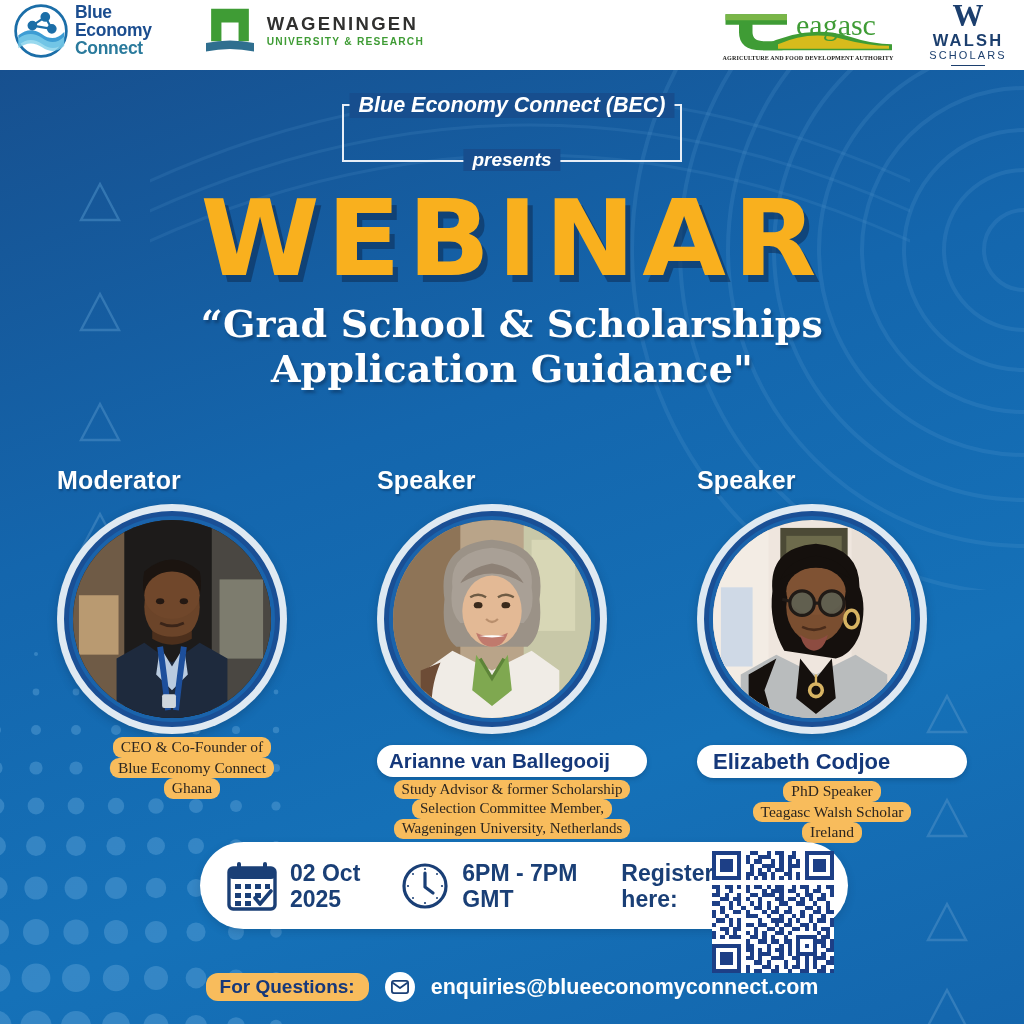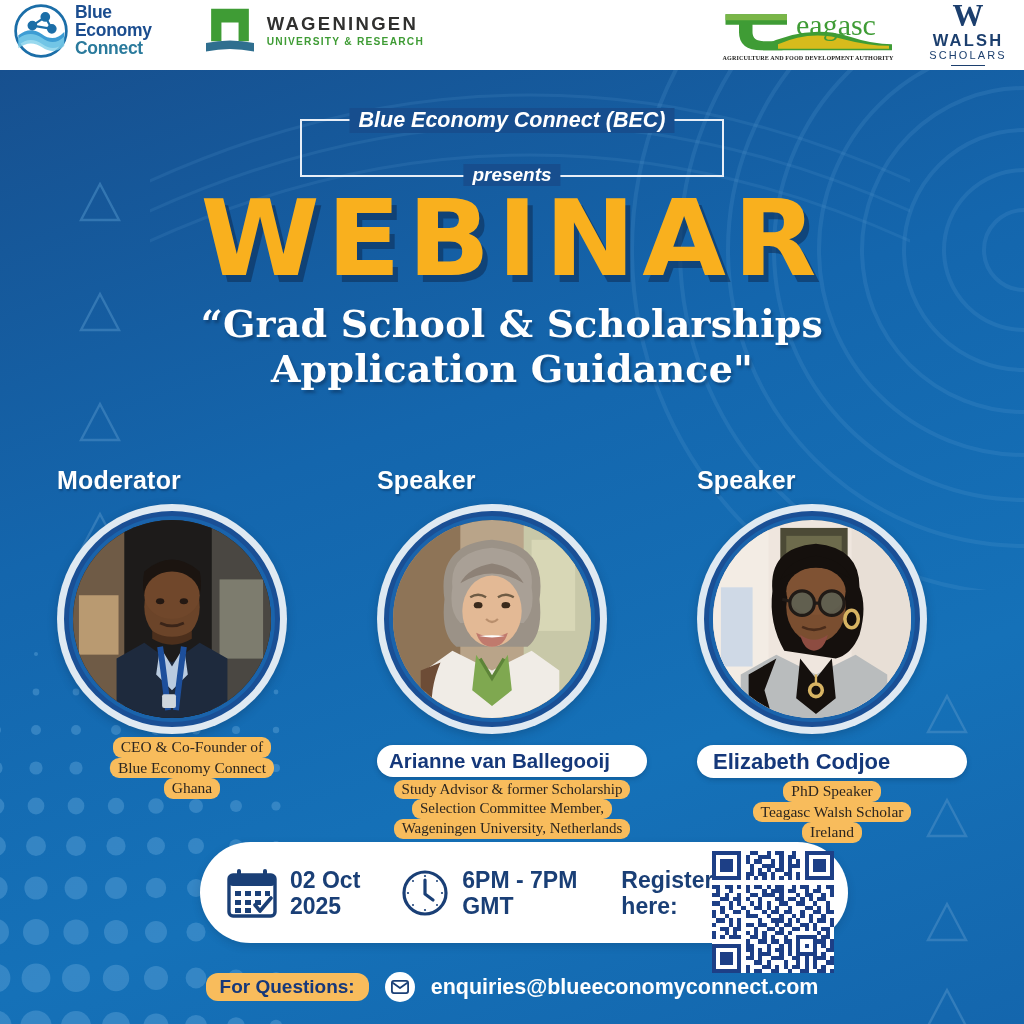--- a/index.html
+++ b/index.html
@@ -62,21 +62,21 @@
 
   
   .dots{ position:absolute; left:-18px; bottom:-10px; width:420px; height:400px; opacity:.85;}
 
   
   .tri-col{ position:absolute; }
   .tri-col.left{ left:78px; top:108px;}
   .tri-col.right{ right:55px; top:620px;}
 
   
-  .presents-wrap{ position:absolute; left:50%; transform:translateX(-50%); top:49px; width:424px; height:58px;}
+  .presents-wrap{ position:absolute; left:50%; transform:translateX(-50%); top:34px; width:340px; height:58px;}
   .presents-box{ position:absolute; inset:0; border:2px solid #e7eef7;}
   .presents-l1, .presents-l2{
     position:absolute; left:50%; transform:translateX(-50%);
     font-family:"Liberation Sans", sans-serif;
     font-style:italic; font-weight:bold; color:#ffffff; white-space:nowrap;
     background:#174e8e; padding:0 9px;
   }
   .presents-l1{ top:-11px; font-size:21.5px;}
   .presents-l2{ bottom:-9px; font-size:19px;}
 
@@ -134,21 +134,21 @@
   }
   .affil span{
     display:inline-block; background:#f8bc5c; color:#2c2620;
     font-family:"Liberation Serif", serif; font-size:15.5px; line-height:1.33;
     padding:0px 8px; border-radius:9px; white-space:nowrap;
   }
   .affil.wide span{ font-size:15px;}
 
   
   .info-card{
-    position:absolute; left:200px; top:772px; width:648px; height:101px;
+    position:absolute; left:200px; top:772px; width:648px; height:87px;
     background:#ffffff; border-radius:51px;
     display:flex; align-items:center; z-index:12;
     box-shadow:0 3px 9px rgba(6,32,62,.18);
   }
   .info-item{ display:flex; align-items:center; gap:12px;}
   .info-item.cal{ margin-left:26px;}
   .info-item.clk{ margin-left:40px;}
   .info-text{
     font-size:23px; font-weight:bold; color:#1a3f76; line-height:1.13; white-space:nowrap;
   }

